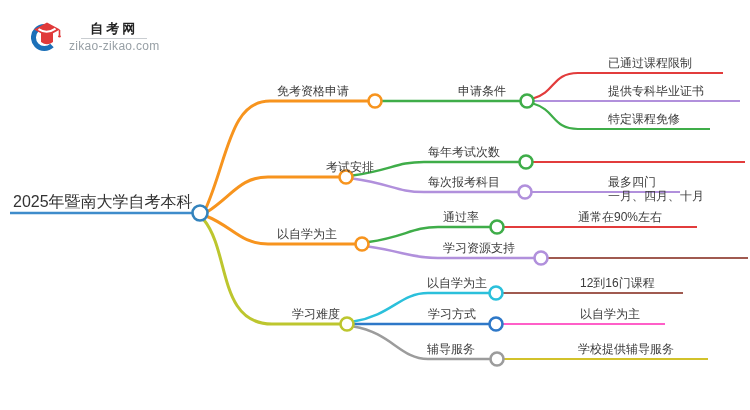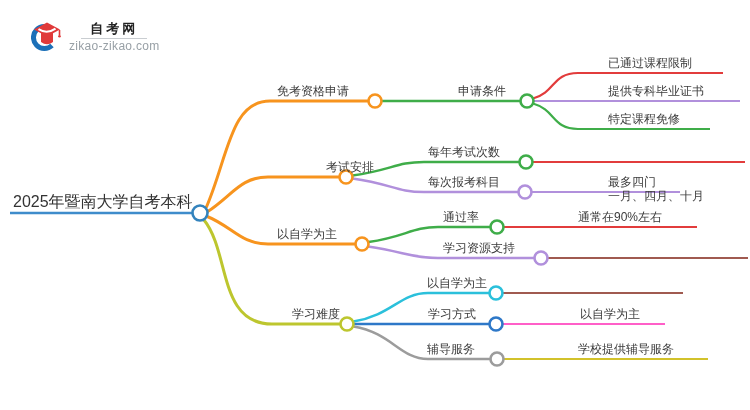--- a/index.html
+++ b/index.html
@@ -106,18 +106,19 @@
   <div class="label" style="left:428px;top:173px;">每次报考科目</div>
   <div class="label" style="left:608px;top:173px;">最多四门</div>
 
   <div class="label" style="left:277px;top:225px;">以自学为主</div>
   <div class="label" style="left:443px;top:208px;">通过率</div>
   <div class="label" style="left:578px;top:208px;">通常在90%左右</div>
   <div class="label" style="left:443px;top:239px;">学习资源支持</div>
 
   <div class="label" style="left:292px;top:305px;">学习难度</div>
   <div class="label" style="left:427px;top:274px;">以自学为主</div>
+  <div class="label" style="left:580px;top:274px;">12到16门课程</div>
   <div class="label" style="left:428px;top:305px;">学习方式</div>
   <div class="label" style="left:580px;top:305px;">以自学为主</div>
   <div class="label" style="left:427px;top:340px;">辅导服务</div>
   <div class="label" style="left:578px;top:340px;">学校提供辅导服务</div>
 
 </div>
 
 </body></html>

